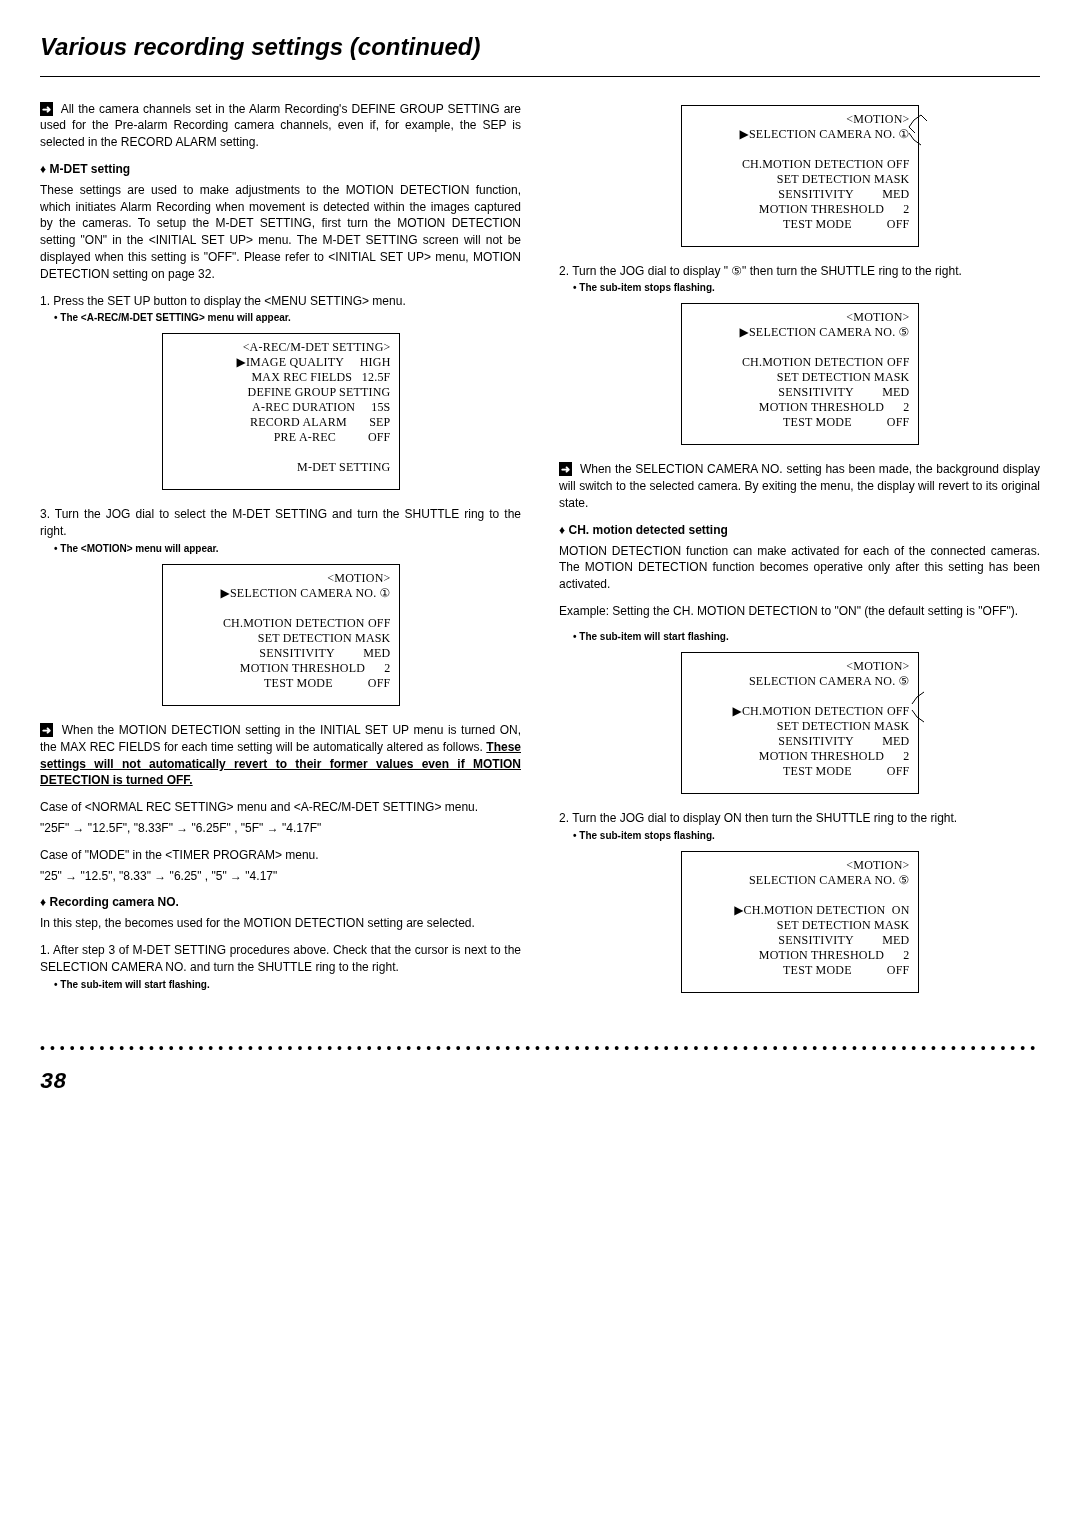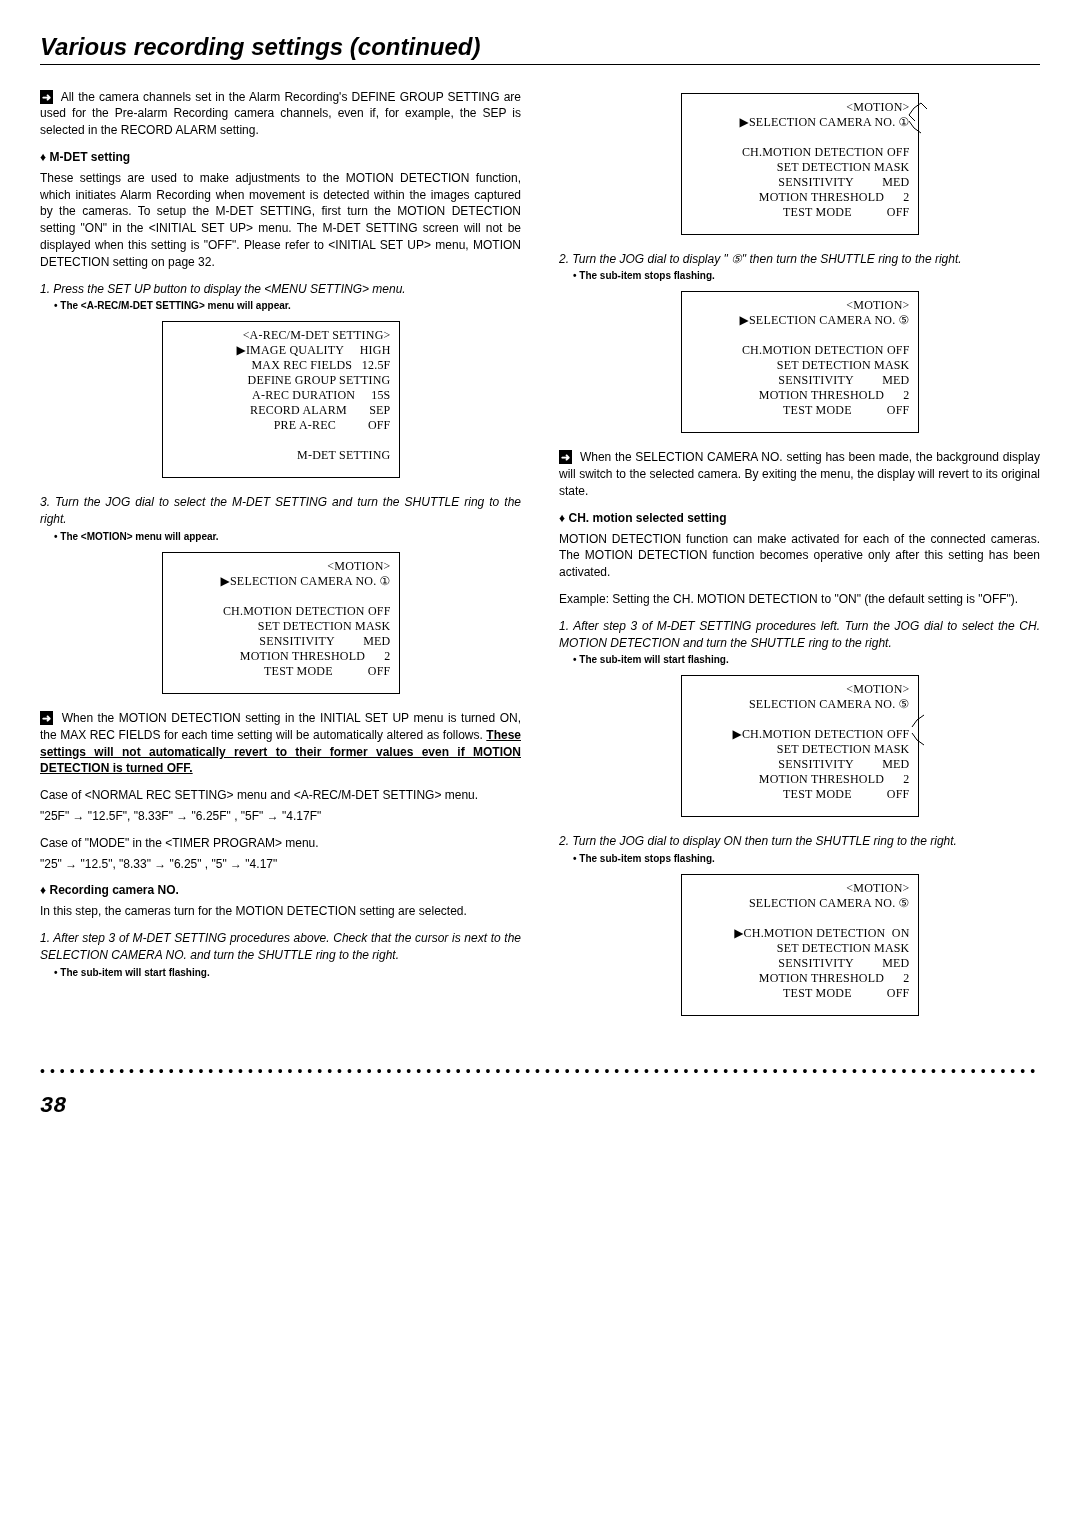--- a/index.html
+++ b/index.html
@@ -9,21 +9,21 @@
     margin: 0;
     padding: 30px 40px 20px 40px;
     width: 1000px;
     color: #000;
   }
   .page-title {
     font-style: italic;
     font-weight: bold;
     font-size: 24px;
     border-bottom: 1px solid #000;
-    padding-bottom: 0;
+    padding-bottom: 12px;
     margin-bottom: 20px;
   }
   .columns {
     display: flex;
     gap: 38px;
   }
   .col {
     flex: 1;
     min-width: 0;
   }
@@ -53,21 +53,20 @@
   }
   .sub-heading {
     font-weight: bold;
     margin-top: 10px;
     margin-bottom: 2px;
   }
   .sub-heading::before {
     content: "\2666\00a0";
   }
   .step {
-    font-style: italic;
     text-align: justify;
     margin: 0 0 2px 0;
   }
   .bullet-note {
     font-weight: bold;
     font-size: 10px;
     margin-left: 14px;
     margin-bottom: 6px;
   }
   .screen-box {
@@ -165,21 +164,21 @@
       <span>When the MOTION DETECTION setting in the INITIAL SET UP menu is turned ON, the MAX REC FIELDS for each time setting will be automatically altered as follows. </span><span class="bold-underline">These settings will not automatically revert to their former values even if MOTION DETECTION is turned OFF.</span>
     </p>
 
     <p style="margin-bottom:2px;">Case of &lt;NORMAL REC SETTING&gt; menu and &lt;A-REC/M-DET SETTING&gt; menu.</p>
     <p>"25F" → "12.5F", "8.33F" → "6.25F" , "5F" → "4.17F"</p>
 
     <p style="margin-bottom:2px;">Case of "MODE" in the &lt;TIMER PROGRAM&gt; menu.</p>
     <p>"25" → "12.5", "8.33" → "6.25" , "5" → "4.17"</p>
 
     <div class="sub-heading">Recording camera NO.</div>
-    <p>In this step, the cameras turn for the MOTION DETECTION setting are selected.</p>
+    <p>In this step, the becomes used for the MOTION DETECTION setting are selected.</p>
 
 
     <p class="step">1. After step 3 of M-DET SETTING procedures above. Check that the cursor is next to the SELECTION CAMERA NO. and turn the SHUTTLE ring to the right.</p>
     <div class="bullet-note">• The sub-item will start flashing.</div>
   </div>
 
   <div class="col">
     <div class="screen-wrapper">
       <div class="screen-box">&lt;MOTION&gt;
 ▶SELECTION CAMERA NO. ①
@@ -209,26 +208,25 @@
  SET DETECTION MASK
  SENSITIVITY         MED
  MOTION THRESHOLD      2
  TEST MODE           OFF</div>
 
     <p class="notice">
       <span class="notice-icon"></span>
       <span>When the SELECTION CAMERA NO. setting has been made, the background display will switch to the selected camera. By exiting the menu, the display will revert to its original state.</span>
     </p>
 
-    <div class="sub-heading">CH. motion selected setting</div>
+    <div class="sub-heading">CH. motion detected setting</div>
     <p>MOTION DETECTION function can make activated for each of the connected cameras. The MOTION DETECTION function becomes operative only after this setting has been activated.</p>
 
     <p>Example: Setting the CH. MOTION DETECTION  to "ON" (the default setting is "OFF").</p>
 
-    <p class="step">1. After step 3 of M-DET SETTING procedures left. Turn the JOG dial to select the CH. MOTION DETECTION and turn the SHUTTLE ring to the right.</p>
     <div class="bullet-note">• The sub-item will start flashing.</div>
 
     <div class="screen-wrapper">
       <div class="screen-box">&lt;MOTION&gt;
  SELECTION CAMERA NO. ⑤
 
 ▶CH.MOTION DETECTION OFF
  SET DETECTION MASK
  SENSITIVITY         MED
  MOTION THRESHOLD      2

